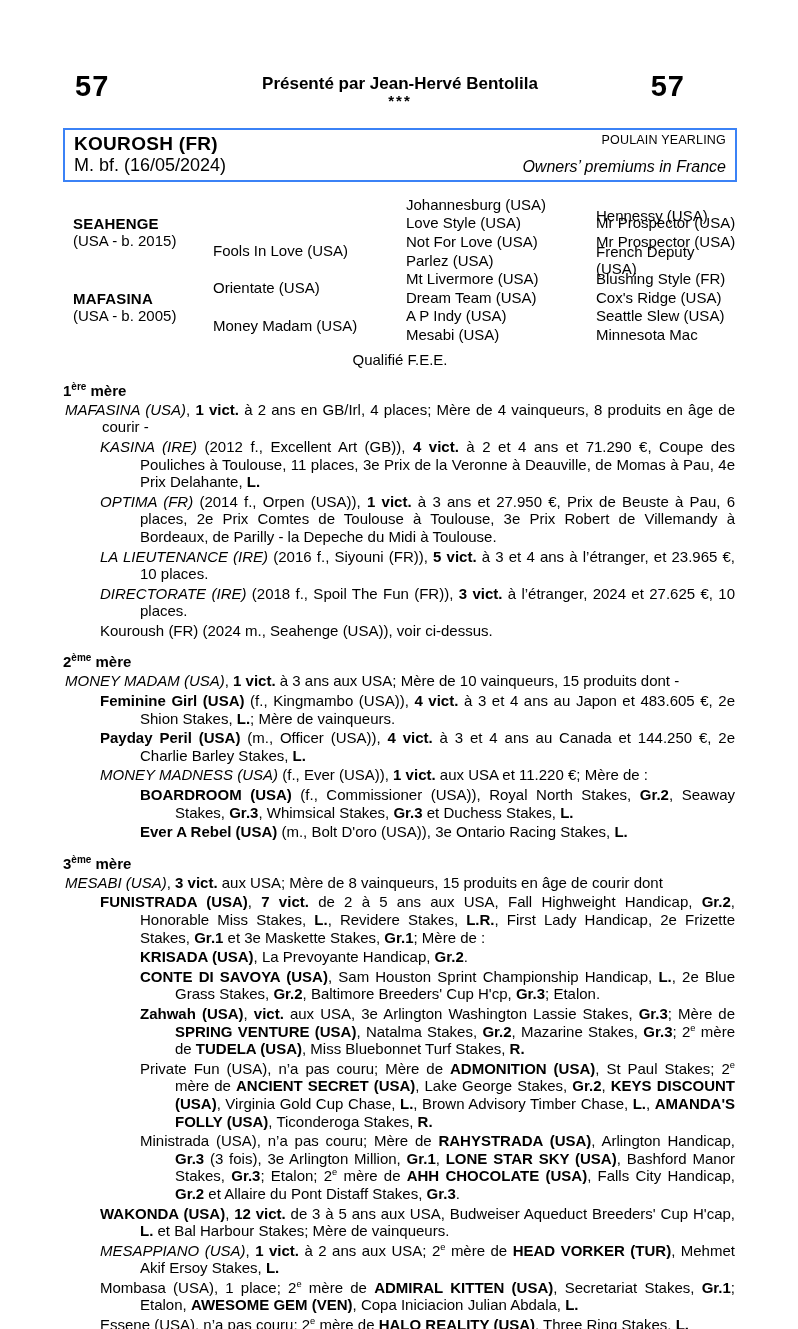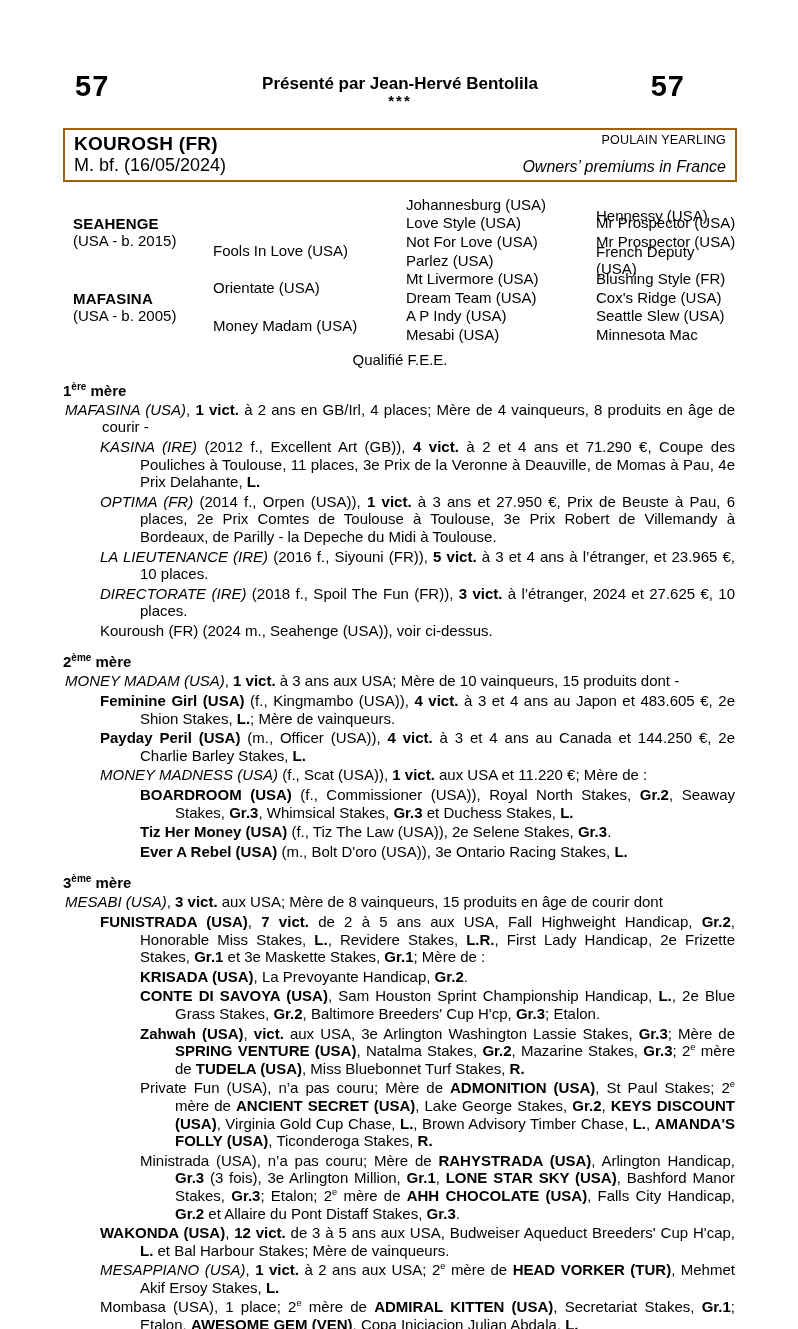--- a/index.html
+++ b/index.html
@@ -13,21 +13,21 @@
   
   .hdr{position:relative;height:48px;}
   .lot-num{position:absolute;top:-4px;font-size:29px;font-weight:bold;letter-spacing:1px;}
   .lot-num.left{left:12px;}
   .lot-num.right{right:52px;}
   .presenter-block{text-align:center;}
   .presenter{font-size:17px;font-weight:bold;}
   .stars{font-size:15px;font-weight:bold;letter-spacing:2px;line-height:13px;}
 
   
-  .lot-box{border:2px solid #a16207;margin-top:6px;padding:3px 9px 4px 9px;
+  .lot-box{border:2px solid #3b82f6;margin-top:6px;padding:3px 9px 4px 9px;
     display:flex;justify-content:space-between;align-items:stretch;}
   .lot-left .lot-name{font-size:19px;font-weight:bold;letter-spacing:.3px;}
   .lot-left .lot-desc{font-size:18px;}
   .lot-right{text-align:right;display:flex;flex-direction:column;justify-content:space-between;}
   .lot-cat{font-size:12.5px;letter-spacing:.2px;}
   .lot-premium{font-size:16px;font-style:italic;}
 
   
   .pedigree{display:grid;grid-template-columns:150px 193px 190px 1fr;
     grid-auto-rows:18.6px;margin-top:13px;font-size:15px;}
@@ -123,23 +123,22 @@
         <p class="lvl1"><span class="r-i">OPTIMA (FR)</span><span class="r-n"> (2014 f., Orpen (USA)), </span><span class="r-b">1 vict.</span><span class="r-n"> à 3 ans et 27.950 €, Prix de Beuste à Pau, 6 places, 2e Prix Comtes de Toulouse à Toulouse, 3e Prix Robert de Villemandy à Bordeaux, de Parilly - la Depeche du Midi à Toulouse.</span></p>
         <p class="lvl1"><span class="r-i">LA LIEUTENANCE (IRE)</span><span class="r-n"> (2016 f., Siyouni (FR)), </span><span class="r-b">5 vict.</span><span class="r-n"> à 3 et 4 ans à l’étranger, et 23.965 €, 10 places.</span></p>
         <p class="lvl1"><span class="r-i">DIRECTORATE (IRE)</span><span class="r-n"> (2018 f., Spoil The Fun (FR)), </span><span class="r-b">3 vict.</span><span class="r-n"> à l’étranger, 2024 et 27.625 €, 10 places.</span></p>
         <p class="lvl1"><span class="r-n">Kouroush (FR) (2024 m., Seahenge (USA)), voir ci-dessus.</span></p>
       </section>
       <section class="mare-section">
         <h2 class="sec-title"><span>2</span><span class="hsup">ème</span><span> mère</span></h2>
         <p class="lvl0"><span class="r-i">MONEY MADAM (USA)</span><span class="r-n">, </span><span class="r-b">1 vict.</span><span class="r-n"> à 3 ans aux USA; Mère de 10 vainqueurs, 15 produits dont -</span></p>
         <p class="lvl1"><span class="r-b">Feminine Girl (USA)</span><span class="r-n"> (f., Kingmambo (USA)), </span><span class="r-b">4 vict.</span><span class="r-n"> à 3 et 4 ans au Japon et 483.605 €, 2e Shion Stakes, </span><span class="r-b">L.</span><span class="r-n">; Mère de vainqueurs.</span></p>
         <p class="lvl1"><span class="r-b">Payday Peril (USA)</span><span class="r-n"> (m., Officer (USA)), </span><span class="r-b">4 vict.</span><span class="r-n"> à 3 et 4 ans au Canada et 144.250 €, 2e Charlie Barley Stakes, </span><span class="r-b">L.</span></p>
-        <p class="lvl1"><span class="r-i">MONEY MADNESS (USA)</span><span class="r-n"> (f., Scat (USA)), </span><span class="r-b">1 vict.</span><span class="r-n"> aux USA et 11.220 €; Mère de :</span></p>
+        <p class="lvl1"><span class="r-i">MONEY MADNESS (USA)</span><span class="r-n"> (f., Ever (USA)), </span><span class="r-b">1 vict.</span><span class="r-n"> aux USA et 11.220 €; Mère de :</span></p>
         <p class="lvl2"><span class="r-b">BOARDROOM (USA)</span><span class="r-n"> (f., Commissioner (USA)), Royal North Stakes, </span><span class="r-b">Gr.2</span><span class="r-n">, Seaway Stakes, </span><span class="r-b">Gr.3</span><span class="r-n">, Whimsical Stakes, </span><span class="r-b">Gr.3</span><span class="r-n"> et Duchess Stakes, </span><span class="r-b">L.</span></p>
-        <p class="lvl2"><span class="r-b">Tiz Her Money (USA)</span><span class="r-n"> (f., Tiz The Law (USA)), 2e Selene Stakes, </span><span class="r-b">Gr.3</span><span class="r-n">.</span></p>
         <p class="lvl2"><span class="r-b">Ever A Rebel (USA)</span><span class="r-n"> (m., Bolt D'oro (USA)), 3e Ontario Racing Stakes, </span><span class="r-b">L.</span></p>
       </section>
       <section class="mare-section">
         <h2 class="sec-title"><span>3</span><span class="hsup">ème</span><span> mère</span></h2>
         <p class="lvl0"><span class="r-i">MESABI (USA)</span><span class="r-n">, </span><span class="r-b">3 vict.</span><span class="r-n"> aux USA; Mère de 8 vainqueurs, 15 produits en âge de courir dont</span></p>
         <p class="lvl1"><span class="r-b">FUNISTRADA (USA)</span><span class="r-n">, </span><span class="r-b">7 vict.</span><span class="r-n"> de 2 à 5 ans aux USA, Fall Highweight Handicap, </span><span class="r-b">Gr.2</span><span class="r-n">, Honorable Miss Stakes, </span><span class="r-b">L.</span><span class="r-n">, Revidere Stakes, </span><span class="r-b">L.R.</span><span class="r-n">, First Lady Handicap, 2e Frizette Stakes, </span><span class="r-b">Gr.1</span><span class="r-n"> et 3e Maskette Stakes, </span><span class="r-b">Gr.1</span><span class="r-n">; Mère de :</span></p>
         <p class="lvl2"><span class="r-b">KRISADA (USA)</span><span class="r-n">, La Prevoyante Handicap, </span><span class="r-b">Gr.2</span><span class="r-n">.</span></p>
         <p class="lvl2"><span class="r-b">CONTE DI SAVOYA (USA)</span><span class="r-n">, Sam Houston Sprint Championship Handicap, </span><span class="r-b">L.</span><span class="r-n">, 2e Blue Grass Stakes, </span><span class="r-b">Gr.2</span><span class="r-n">, Baltimore Breeders' Cup H'cp, </span><span class="r-b">Gr.3</span><span class="r-n">; Etalon.</span></p>
         <p class="lvl2"><span class="r-b">Zahwah (USA)</span><span class="r-n">, </span><span class="r-b">vict.</span><span class="r-n"> aux USA, 3e Arlington Washington Lassie Stakes, </span><span class="r-b">Gr.3</span><span class="r-n">; Mère de </span><span class="r-b">SPRING VENTURE (USA)</span><span class="r-n">, Natalma Stakes, </span><span class="r-b">Gr.2</span><span class="r-n">, Mazarine Stakes, </span><span class="r-b">Gr.3</span><span class="r-n">; 2</span><span class="r-sup">e</span><span class="r-n"> mère de </span><span class="r-b">TUDELA (USA)</span><span class="r-n">, Miss Bluebonnet Turf Stakes, </span><span class="r-b">R.</span></p>
         <p class="lvl2"><span class="r-n">Private Fun (USA), n’a pas couru; Mère de </span><span class="r-b">ADMONITION (USA)</span><span class="r-n">, St Paul Stakes; 2</span><span class="r-sup">e</span><span class="r-n"> mère de </span><span class="r-b">ANCIENT SECRET (USA)</span><span class="r-n">, Lake George Stakes, </span><span class="r-b">Gr.2</span><span class="r-n">, </span><span class="r-bi">KEYS DISCOUNT (USA)</span><span class="r-n">, Virginia Gold Cup Chase, </span><span class="r-bi">L.</span><span class="r-n">, Brown Advisory Timber Chase, </span><span class="r-bi">L.</span><span class="r-n">, </span><span class="r-b">AMANDA'S FOLLY (USA)</span><span class="r-n">, Ticonderoga Stakes, </span><span class="r-b">R.</span></p>

